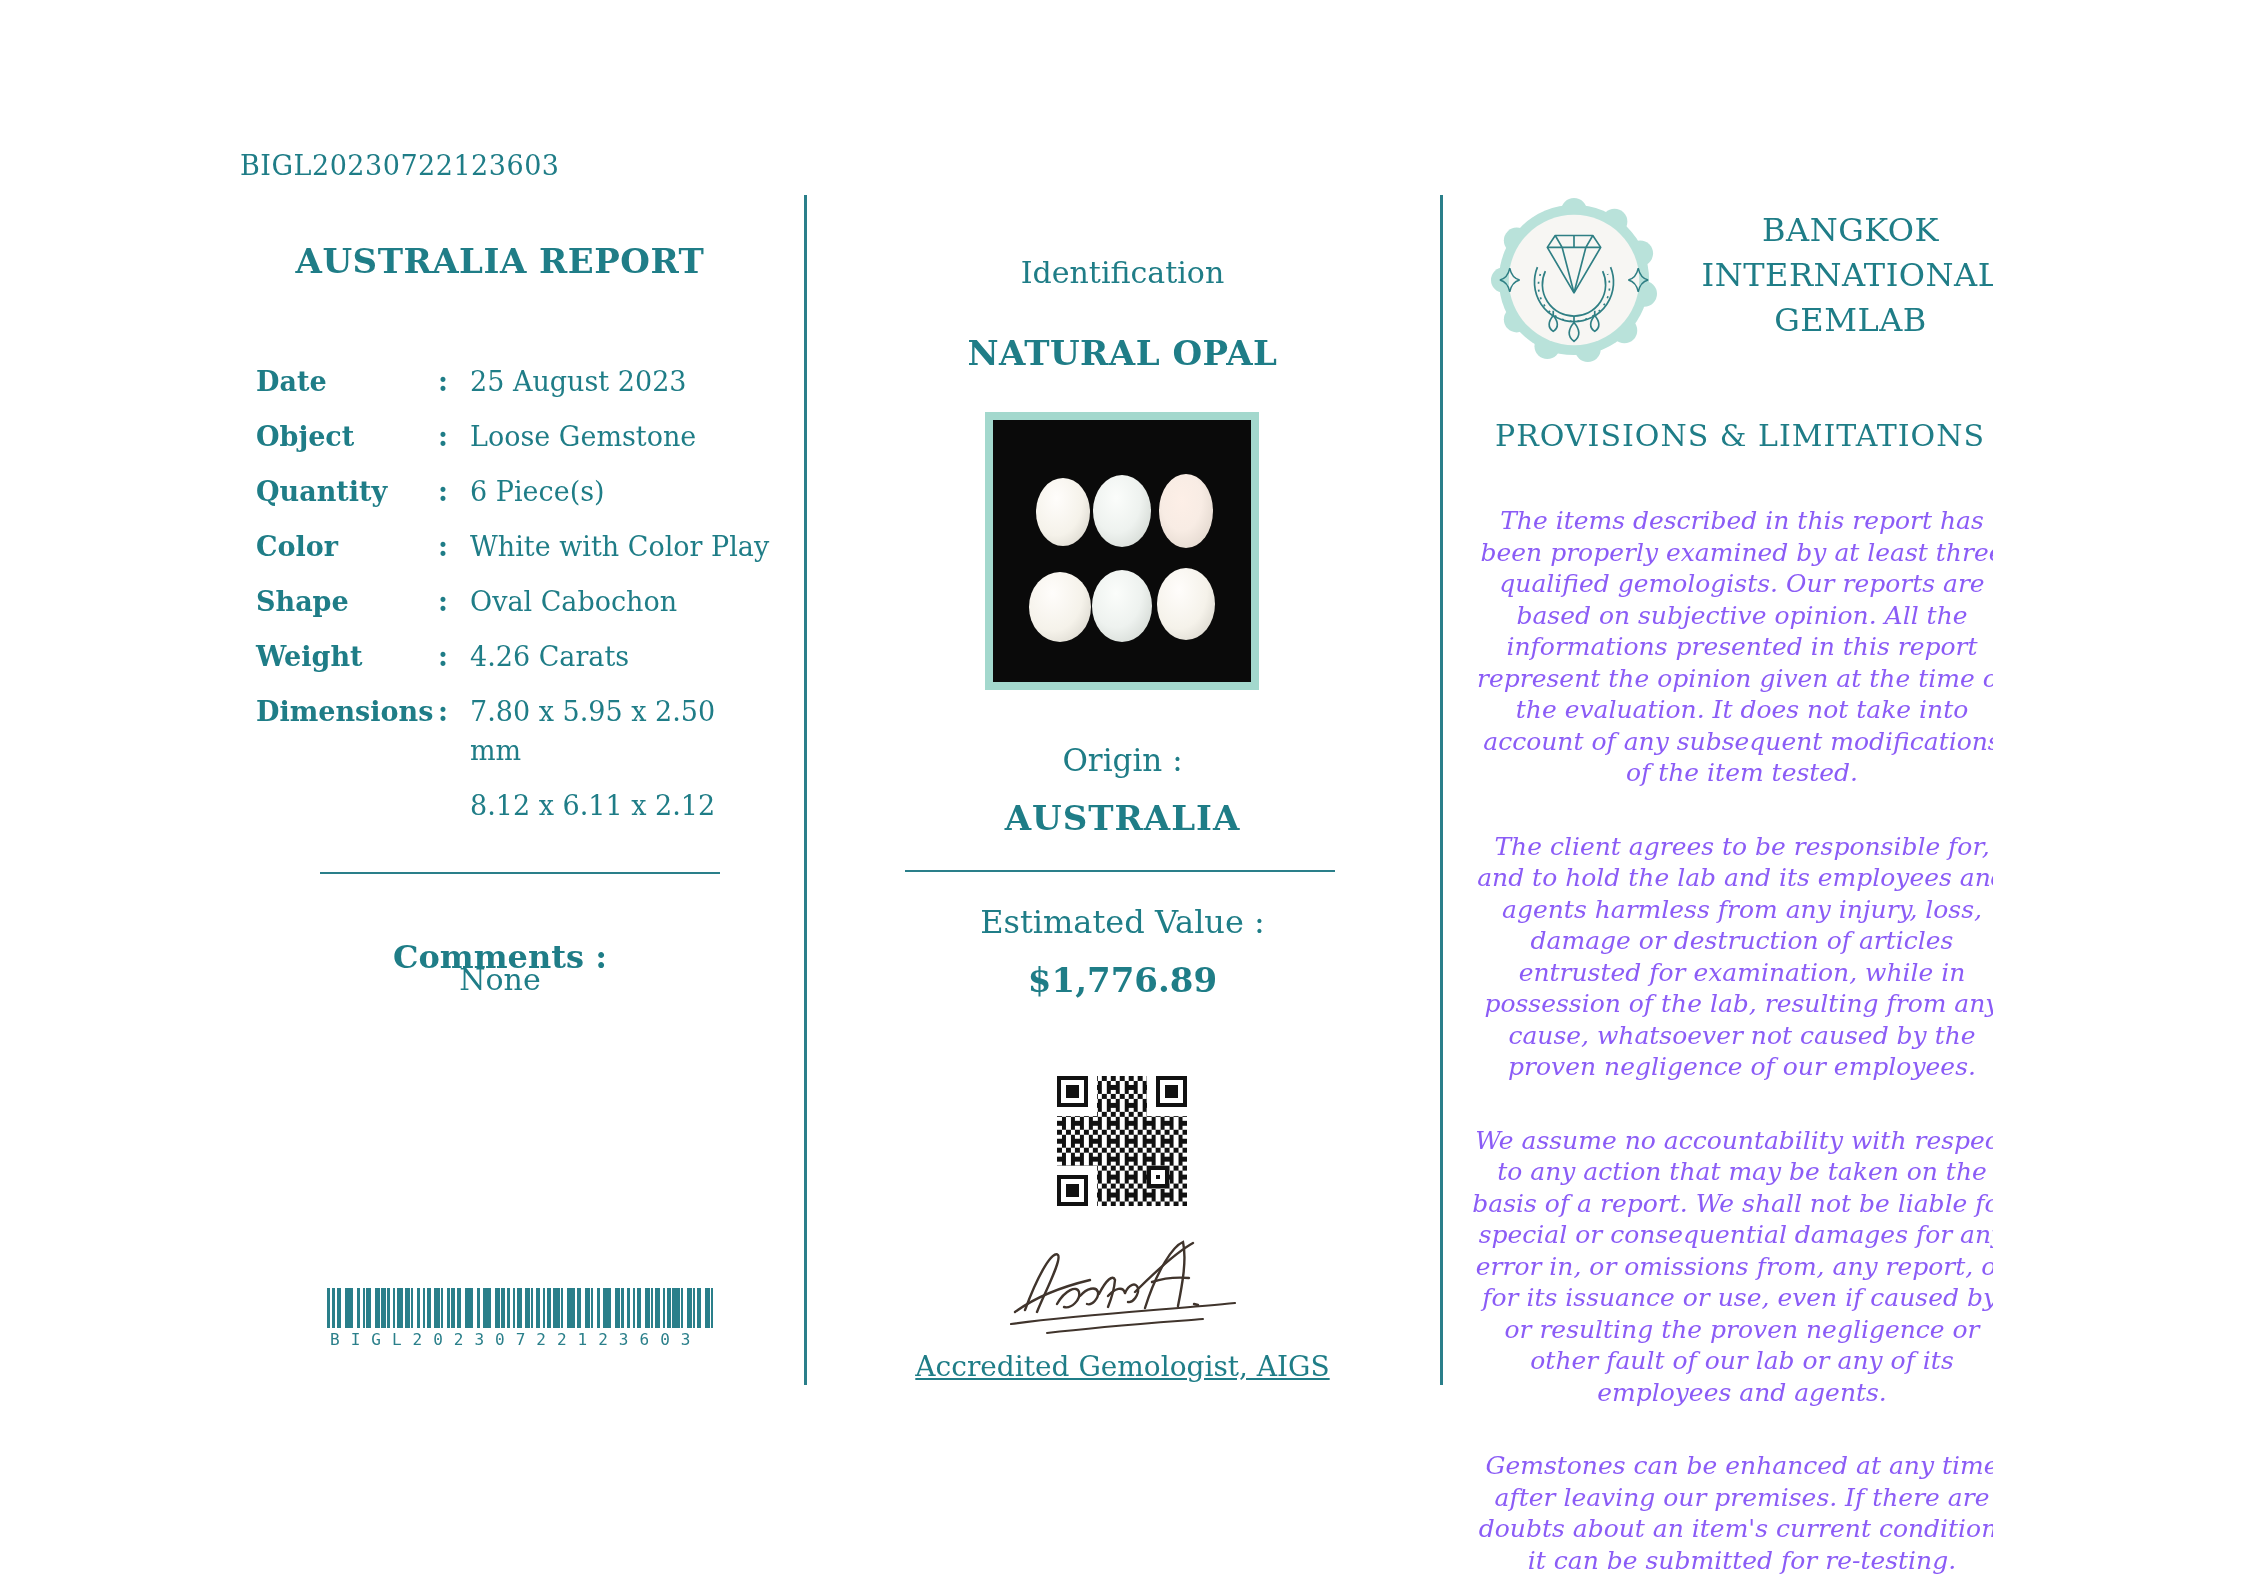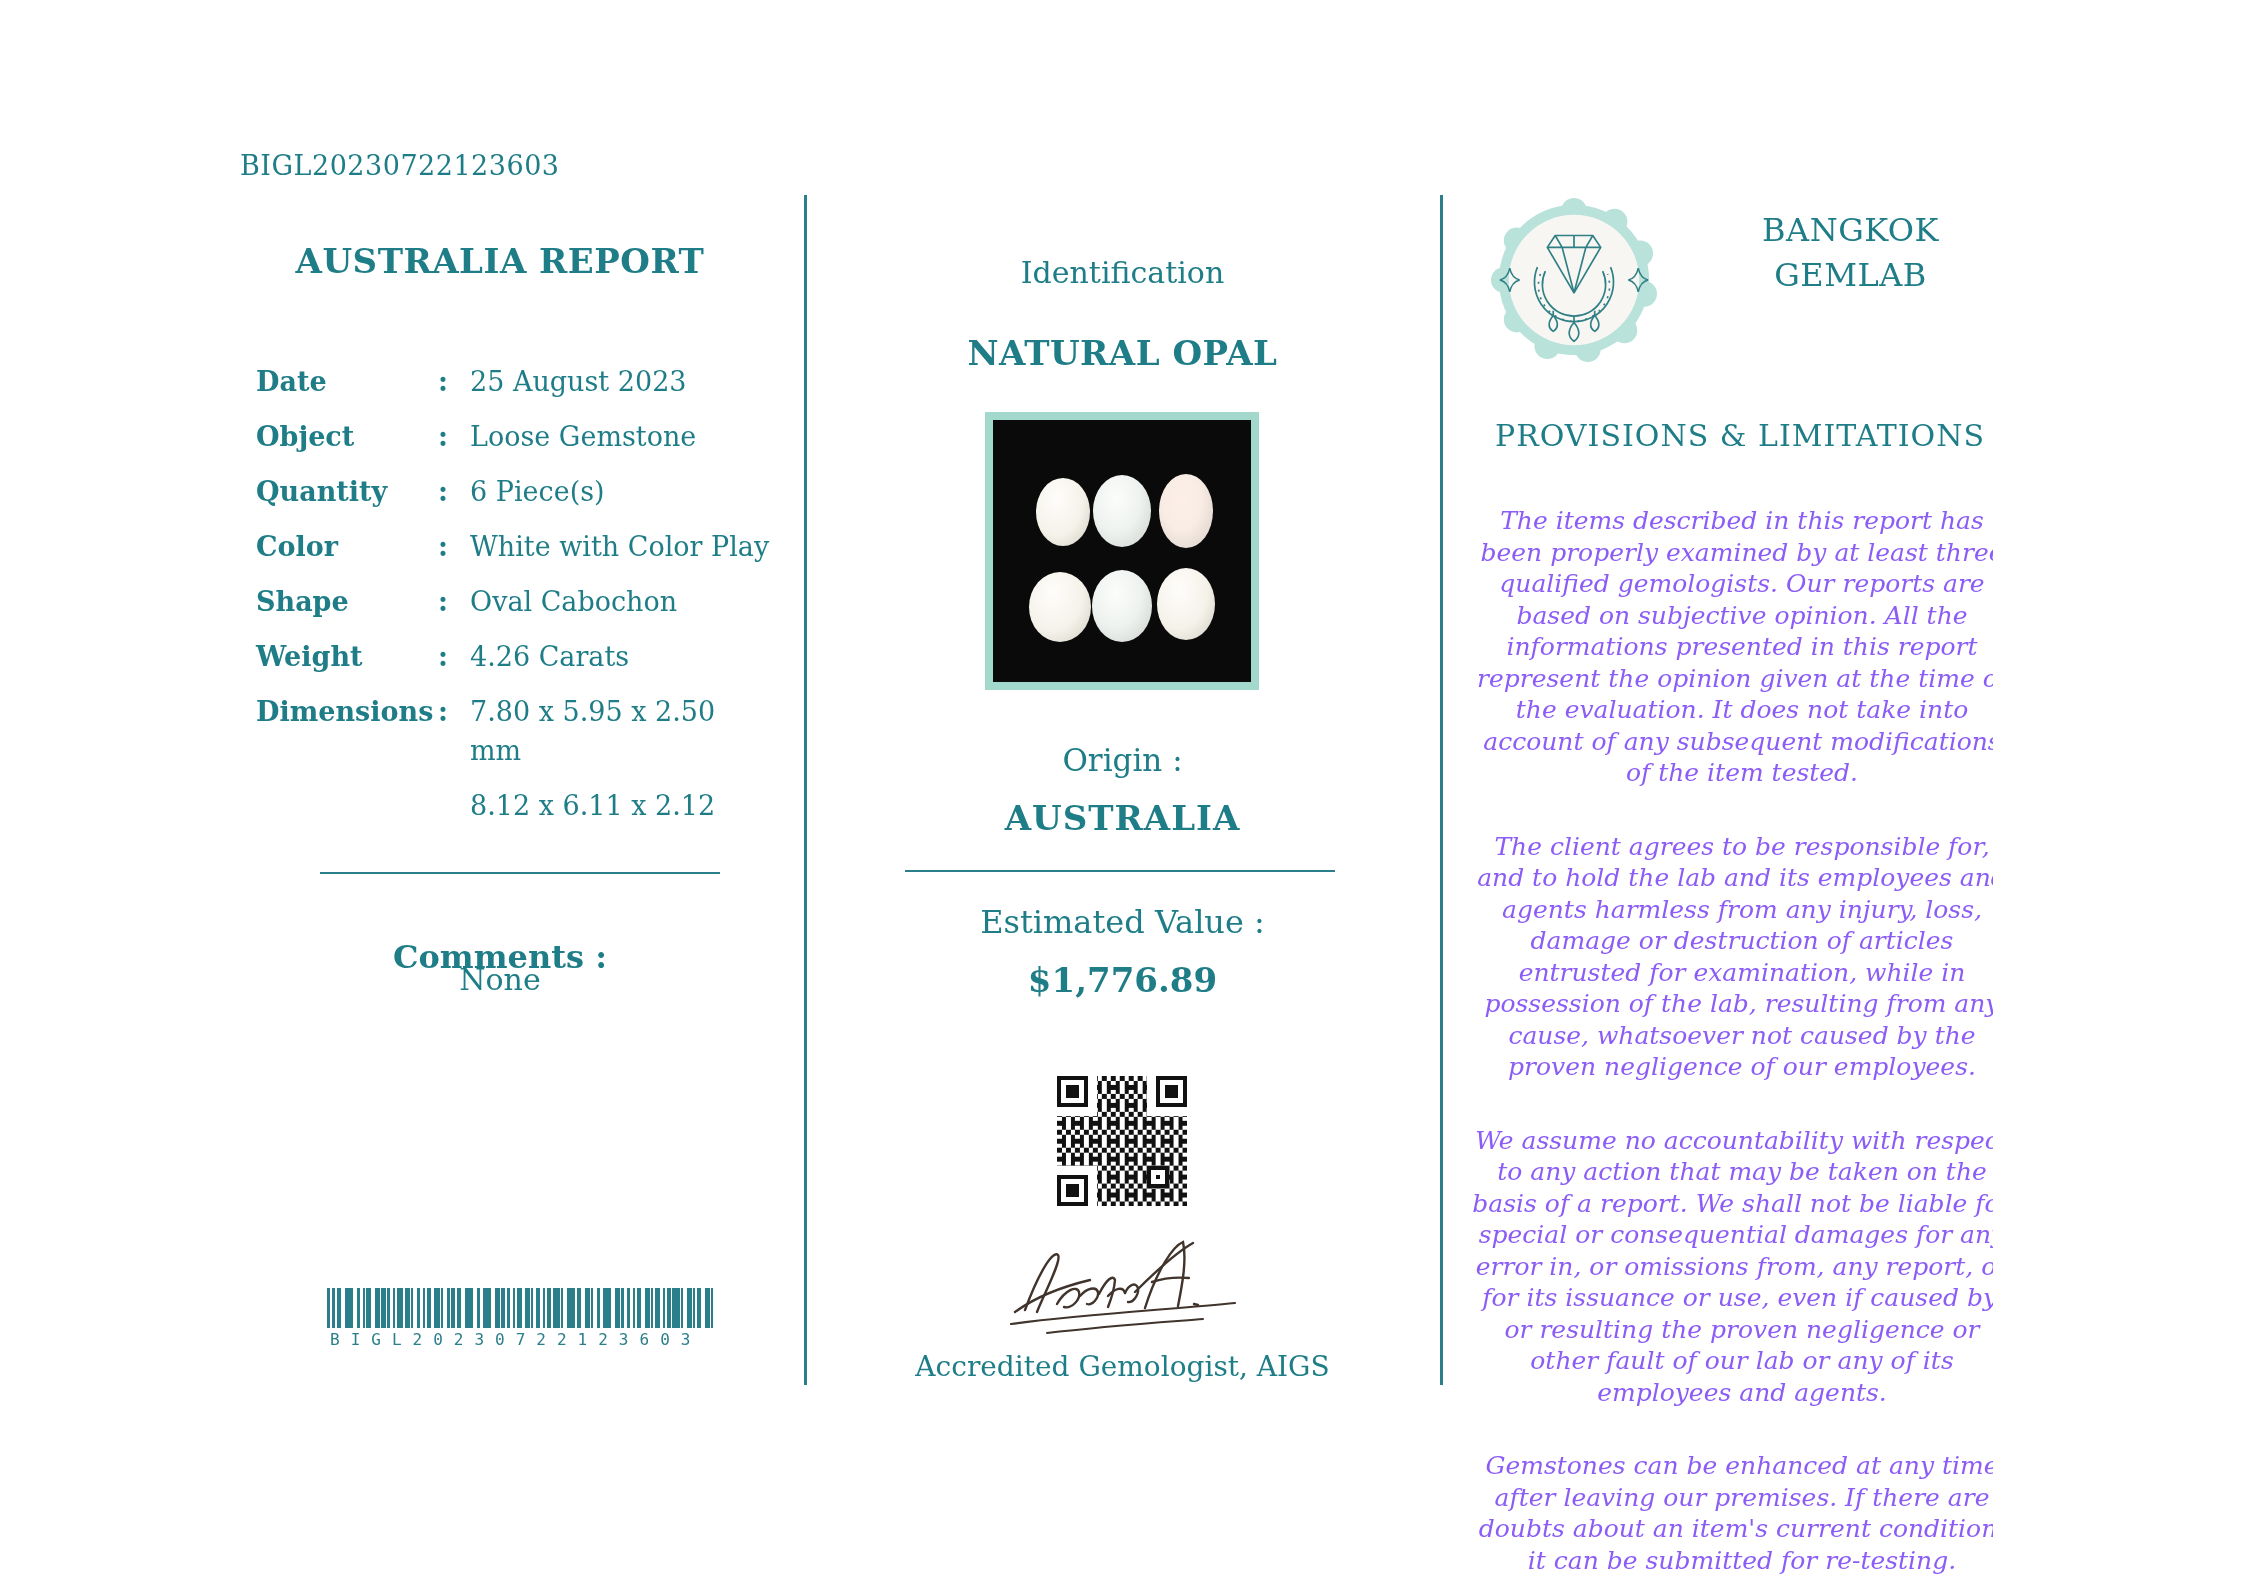--- a/index.html
+++ b/index.html
@@ -54,21 +54,21 @@
   .o4 { left:36px;  top:152px; width:62px; height:70px; }
   .o5 { left:99px;  top:150px; width:60px; height:72px; }
   .o6 { left:164px; top:148px; width:58px; height:72px; }
   .origin-label { top:742px; font-size:31px; }
   .origin-value { top:798px; font-size:34px; font-weight:bold; letter-spacing:1px; }
   .mid-rule { left:905px; top:870px; width:430px; height:2px; background:#2a7f8a; }
   .est-label { top:903px; font-size:32px; }
   .est-value { top:960px; font-size:34px; font-weight:bold; }
   .qr { left:1057px; top:1075px; }
   .signature { left:995px; top:1230px; }
-  .gemologist { top:1350px; font-size:28px; }
+  .gemologist { top:1350px; font-size:28px;text-decoration:underline; }
 
   
   .logo { left:1490px; top:196px; }
   .lab-name { left:1678px; top:208px; width:345px; text-align:center;
               font-size:32px; line-height:45px; letter-spacing:.5px; }
   .prov-heading { left:1460px; top:418px; width:560px; text-align:center;
                   font-size:30px; letter-spacing:1px; }
   .prov-body { left:1468px; top:505px; width:548px; text-align:center; }
   .prov-body p { font-size:25px; font-style:italic; line-height:31.5px;
                  color:#8b5cf6; margin-bottom:42px; }
@@ -240,20 +240,21 @@
       </g>
       <g stroke="#2f7f84" stroke-width="1.5" fill="none">
         <path d="M20 73 Q22 83 30 85 Q22 87 20 97 Q18 87 10 85 Q18 83 20 73 Z"></path>
         <path d="M150 73 Q152 83 160 85 Q152 87 150 97 Q148 87 140 85 Q148 83 150 73 Z"></path>
       </g>
     </svg>
   </div>
 
   <div class="abs lab-name">
     <div>BANGKOK</div>
+    <div>INTERNATIONAL</div>
     <div>GEMLAB</div>
   </div>
 
   <div class="abs prov-heading">PROVISIONS &amp; LIMITATIONS</div>
 
   <div class="abs prov-body">
     <p>The items described in this report has been properly examined by at least three qualified gemologists. Our reports are based on subjective opinion. All the informations presented in this report represent the opinion given at the time of the evaluation. It does not take into account of any subsequent modifications of the item tested.</p>
     <p>The client agrees to be responsible for, and to hold the lab and its employees and agents harmless from any injury, loss, damage or destruction of articles entrusted for examination, while in possession of the lab, resulting from any cause, whatsoever not caused by the proven negligence of our employees.</p>
     <p>We assume no accountability with respect to any action that may be taken on the basis of a report. We shall not be liable for special or consequential damages for any error in, or omissions from, any report, or for its issuance or use, even if caused by, or resulting the proven negligence or other fault of our lab or any of its employees and agents.</p>
     <p>Gemstones can be enhanced at any time after leaving our premises. If there are doubts about an item's current condition, it can be submitted for re-testing.</p>

